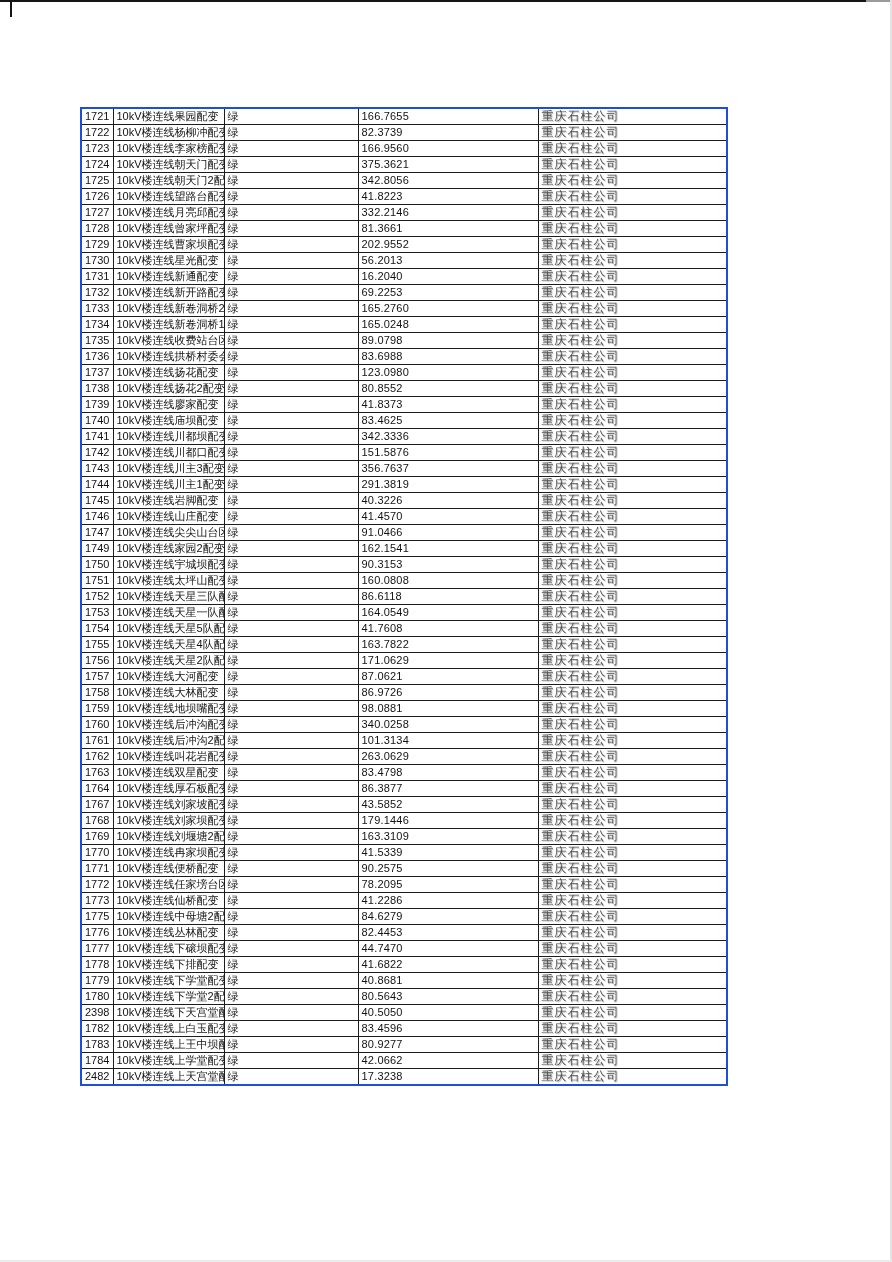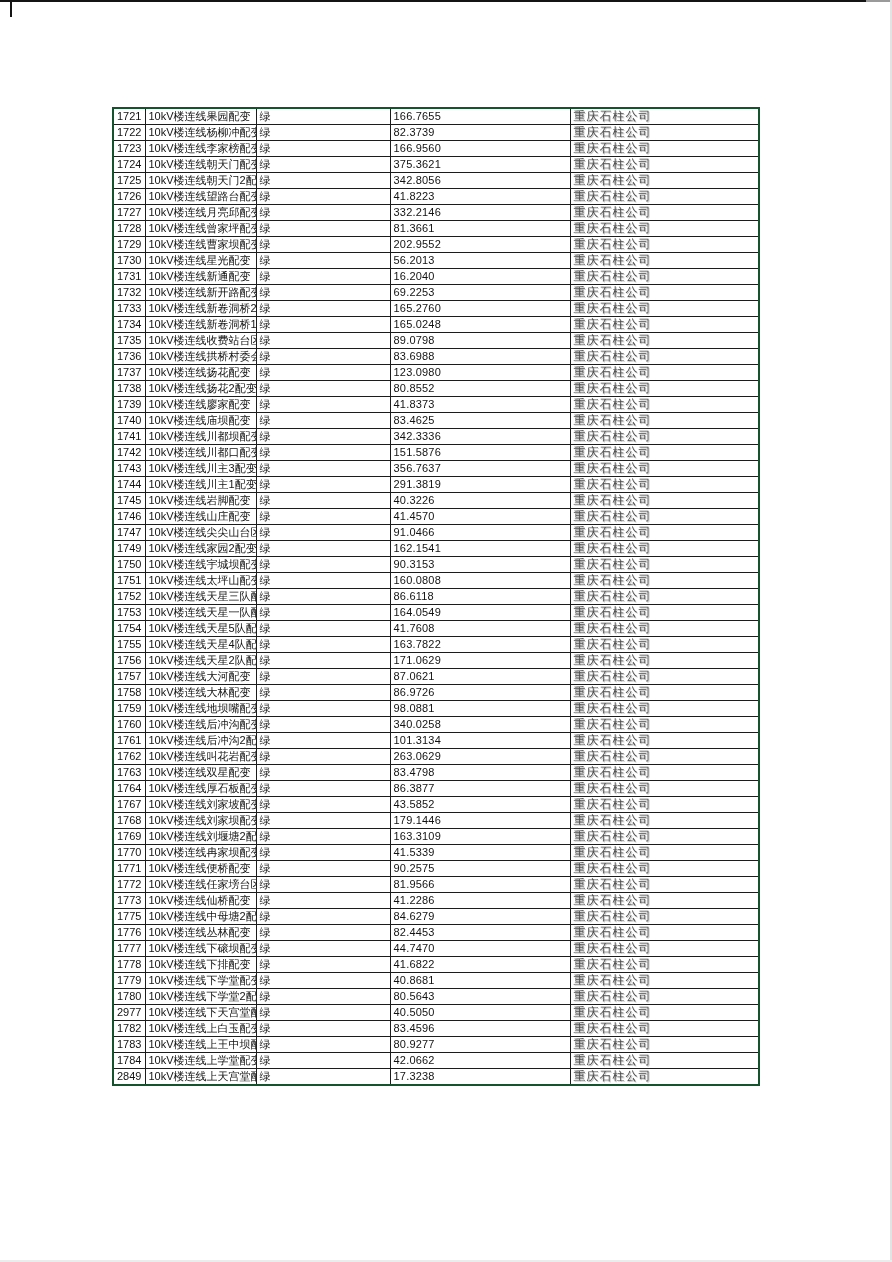--- a/index.html
+++ b/index.html
@@ -11,22 +11,21 @@
   .edge-top{position:absolute;left:0;top:0;width:866px;height:2px;background:#141414;}
   .edge-top-fade{position:absolute;left:866px;top:0;width:26px;height:2px;background:#9a9a9a;}
   .edge-tick{position:absolute;left:10px;top:2px;width:2px;height:15px;background:#141414;}
   .edge-right{position:absolute;right:0;top:0;width:2px;height:1262px;background:#e3e3e3;}
   .edge-bottom{position:absolute;left:0;bottom:0;width:892px;height:2px;background:#ececec;}
 
   .sheet-table{
     position:absolute;left:80px;top:107px;
     border-collapse:collapse;table-layout:fixed;
     width:646px;
-    border:2px solid #14532d;
-    margin-left:32px;
+    border:2px solid #1d4ed8;
   }
   .sheet-table td{
     border:1px solid #1c1c1c;
     height:15px;
     padding:0 0 0 3px;
     font-size:11px;
     line-height:15px;
     color:#121212;
     white-space:nowrap;
     overflow:hidden;
@@ -392,21 +391,21 @@
         <td class="c-id">1771</td>
         <td class="c-name">10kV楼连线便桥配变</td>
         <td class="c-status">绿</td>
         <td class="c-value">90.2575</td>
         <td class="c-company">重庆石柱公司</td>
       </tr>
       <tr>
         <td class="c-id">1772</td>
         <td class="c-name">10kV楼连线任家塝台区</td>
         <td class="c-status">绿</td>
-        <td class="c-value">81.9566</td>
+        <td class="c-value">78.2095</td>
         <td class="c-company">重庆石柱公司</td>
       </tr>
       <tr>
         <td class="c-id">1773</td>
         <td class="c-name">10kV楼连线仙桥配变</td>
         <td class="c-status">绿</td>
         <td class="c-value">41.2286</td>
         <td class="c-company">重庆石柱公司</td>
       </tr>
       <tr>
@@ -445,21 +444,21 @@
         <td class="c-company">重庆石柱公司</td>
       </tr>
       <tr>
         <td class="c-id">1780</td>
         <td class="c-name">10kV楼连线下学堂2配变</td>
         <td class="c-status">绿</td>
         <td class="c-value">80.5643</td>
         <td class="c-company">重庆石柱公司</td>
       </tr>
       <tr>
-        <td class="c-id">2977</td>
+        <td class="c-id">2398</td>
         <td class="c-name">10kV楼连线下天宫堂配变</td>
         <td class="c-status">绿</td>
         <td class="c-value">40.5050</td>
         <td class="c-company">重庆石柱公司</td>
       </tr>
       <tr>
         <td class="c-id">1782</td>
         <td class="c-name">10kV楼连线上白玉配变</td>
         <td class="c-status">绿</td>
         <td class="c-value">83.4596</td>
@@ -473,20 +472,20 @@
         <td class="c-company">重庆石柱公司</td>
       </tr>
       <tr>
         <td class="c-id">1784</td>
         <td class="c-name">10kV楼连线上学堂配变</td>
         <td class="c-status">绿</td>
         <td class="c-value">42.0662</td>
         <td class="c-company">重庆石柱公司</td>
       </tr>
       <tr>
-        <td class="c-id">2849</td>
+        <td class="c-id">2482</td>
         <td class="c-name">10kV楼连线上天宫堂配变</td>
         <td class="c-status">绿</td>
         <td class="c-value">17.3238</td>
         <td class="c-company">重庆石柱公司</td>
       </tr>
     </tbody>
 </table>
 
 </body></html>

